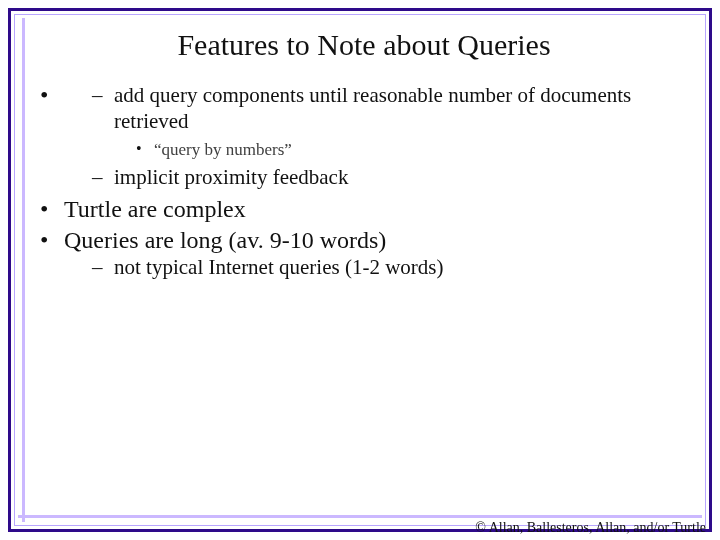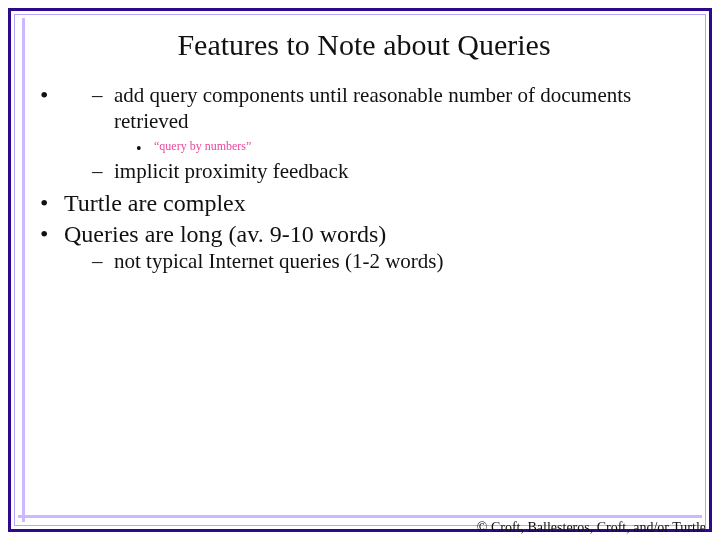--- a/index.html
+++ b/index.html
@@ -85,22 +85,22 @@
     top: 0;
     color: #111;
   }
   ul.lvl3 {
     list-style: none;
     padding-left: 22px;
     margin-top: 4px;
     margin-bottom: 4px;
   }
   ul.lvl3 > li {
-    font-size: 12px;
-    color: #ec4899;
+    font-size: 17px;
+    color: #404040;
     position: relative;
     padding-left: 18px;
   }
   ul.lvl3 > li::before {
     content: "•";
     position: absolute;
     left: 0;
     top: 0;
     color: #111;
     font-size: 16px;
@@ -149,13 +149,13 @@
       <span>Queries are long (av. 9-10 words)</span>
       <ul class="lvl2">
         <li>
           <span>not typical Internet queries (1-2 words)</span>
         </li>
       </ul>
     </li>
   </ul>
 </div>
 
-<div class="footer">© Croft, Ballesteros, Croft, and/or Turtle</div>
+<div class="footer">© Allan, Ballesteros, Allan, and/or Turtle</div>
 
 </body></html>

